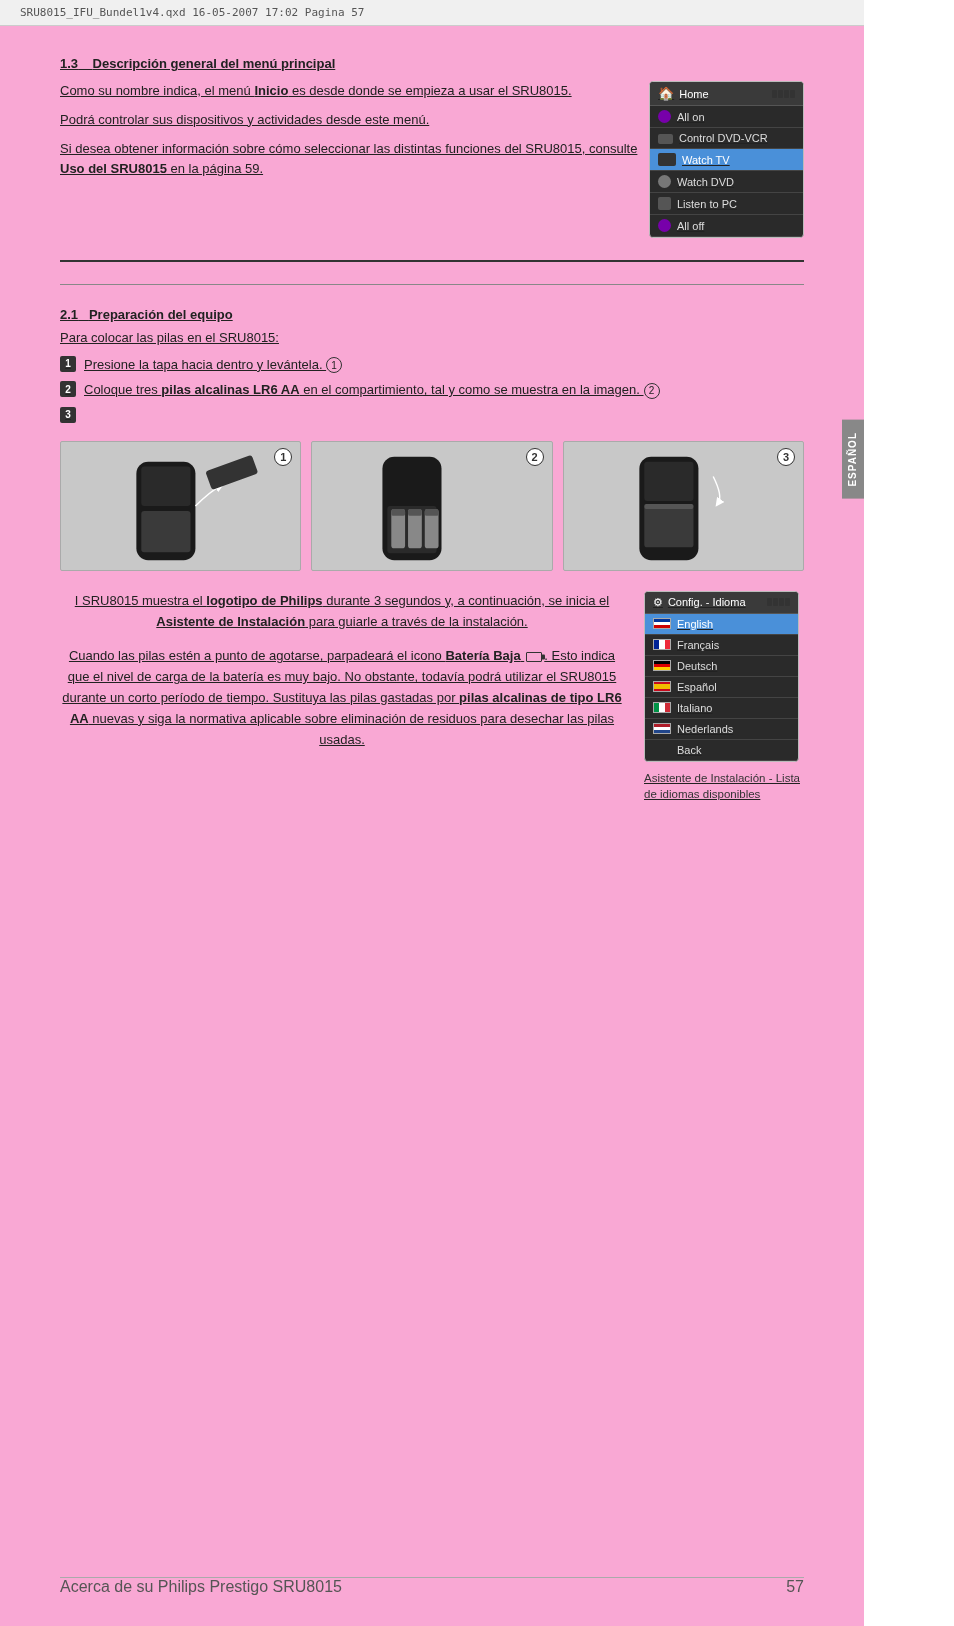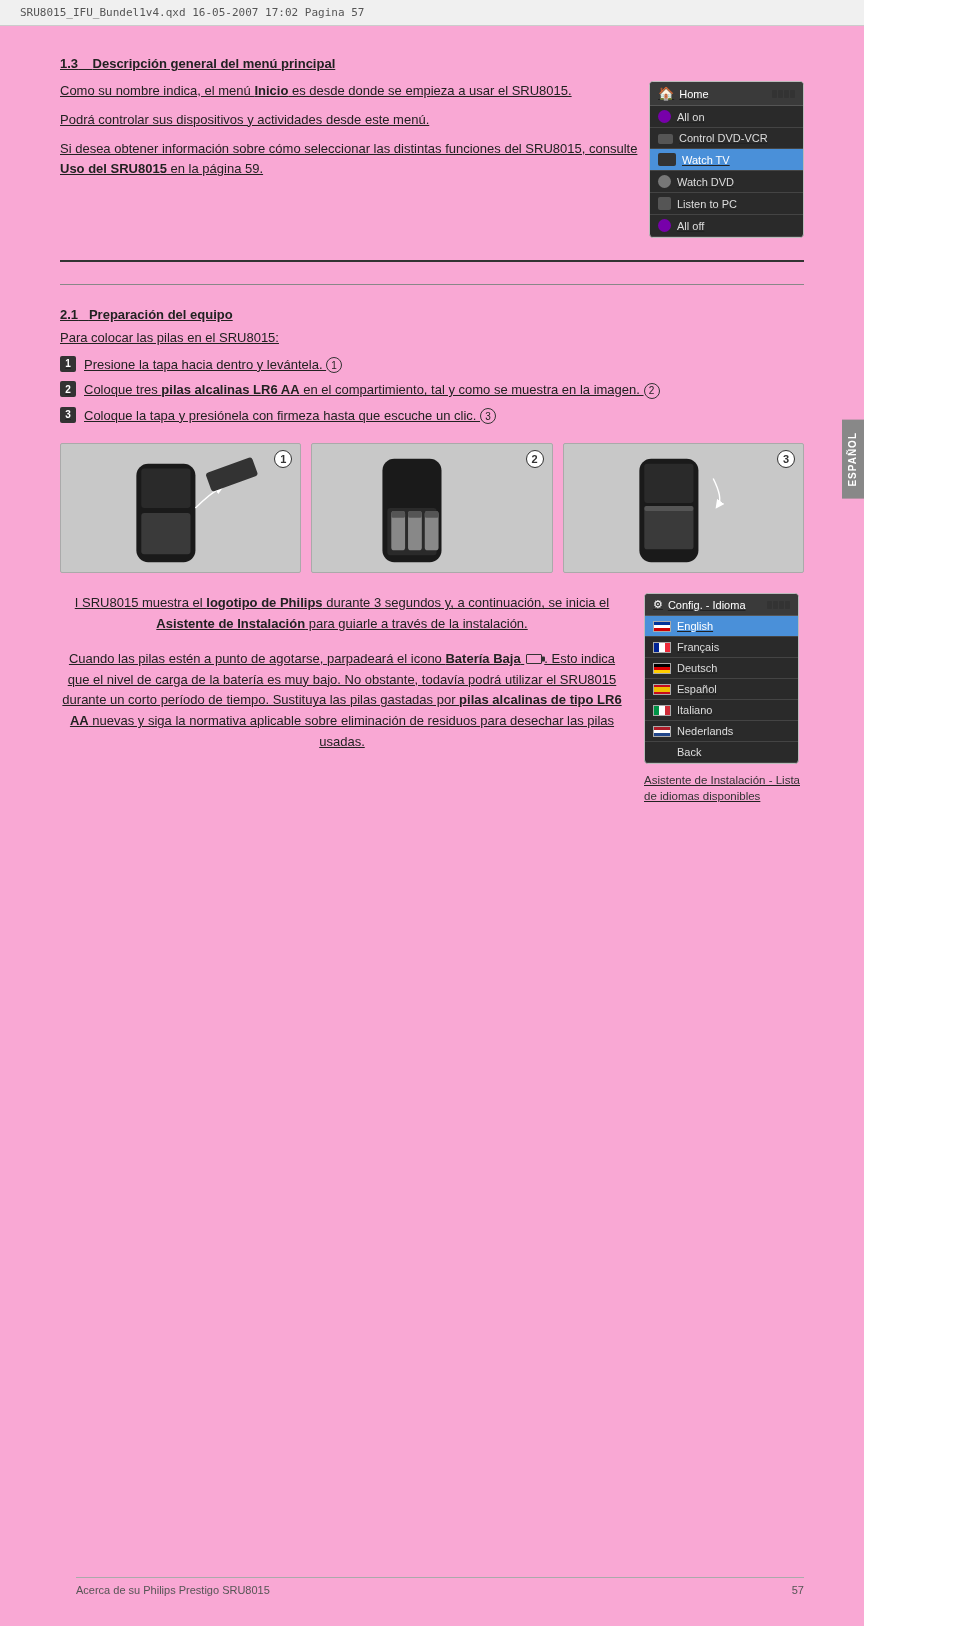--- a/index.html
+++ b/index.html
@@ -306,25 +306,23 @@
     }
 
     
     .page-footer {
       position: absolute;
       bottom: 30px;
       left: 60px;
       right: 60px;
       display: flex;
       justify-content: space-between;
-      font-size: 11px;
+      font-size: 16px;
       color: #555;
       border-top: 1px solid #aaa;
-      padding-top: 6px;
-      margin-left: 16px;
     }
 
     
     .battery-icon-inline {
       display: inline-block;
       width: 16px;
       height: 10px;
       border: 1.5px solid #333;
       border-radius: 1px;
       position: relative;
@@ -495,24 +493,20 @@
         </li>
         <li class="step-item">
           <span class="step-num">2</span>
           <span>
             Coloque tres <strong>pilas alcalinas LR6 AA</strong> en el compartimiento, tal y como se muestra en la imagen.
             <span class="circle-num">2</span>
           </span>
         </li>
         <li class="step-item">
           <span class="step-num">3</span>
-          <span>
-            Coloque la tapa y presiónela con firmeza hasta que escuche un clic.
-            <span class="circle-num">3</span>
-          </span>
         </li>
       </ul>
 
       <div class="battery-images-row">
 
         <div class="bimg">
           <div class="bimg-num">1</div>
           <svg width="100%" height="100%" viewBox="0 0 170 130">
 
             <rect x="40" y="20" width="60" height="100" rx="12" ry="12" fill="#1a1a1a"></rect>

